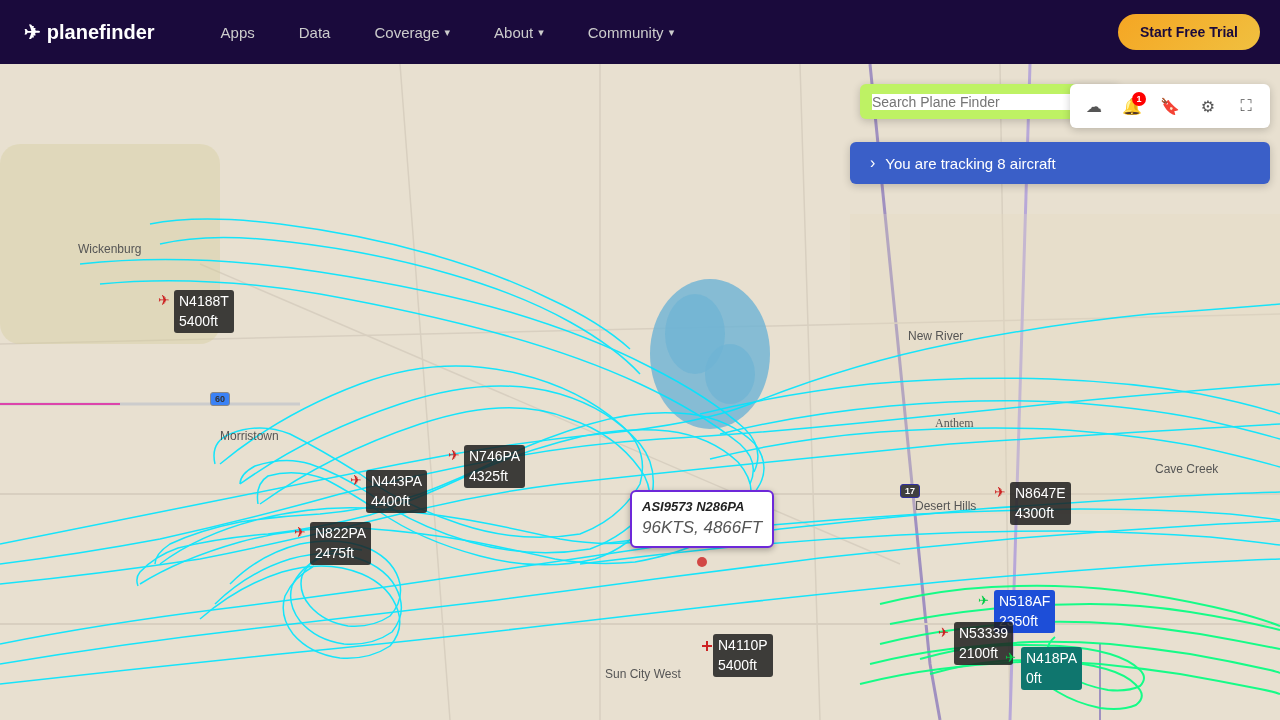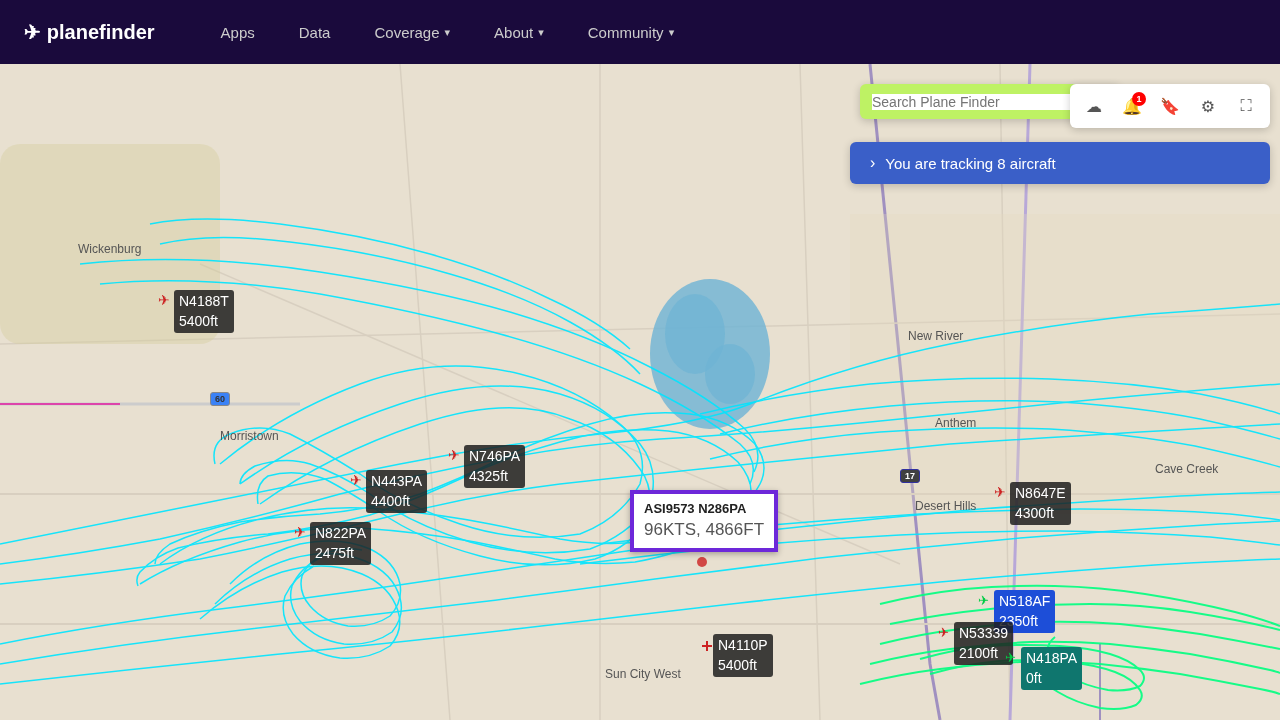--- a/index.html
+++ b/index.html
@@ -94,25 +94,26 @@
       font-size: 14px;
       padding: 2px 5px;
       border-radius: 3px;
       line-height: 1.4;
       pointer-events: none;
       white-space: nowrap;
     }
     .aircraft-label.selected {
       background: #fff;
       color: #222;
-      border: 4px solid #6d28d9;
+      border: 2px solid #6d28d9;
       box-shadow: 0 2px 6px rgba(0,0,0,0.3);
       font-size: 13px;
       padding: 6px 10px;
-      border-radius: 0;
+      border-radius: 6px;
+      font-style: italic;
     }
     .aircraft-label.selected .sub { color: #555; font-size: 17px; }
 
     
     .place-label {
       position: absolute;
       font-size: 12px;
       color: #555;
       font-weight: 500;
       pointer-events: none;
@@ -152,20 +153,21 @@
     <div class="nav-item">
       <span>About</span>
       <span class="chevron">▾</span>
     </div>
     <div class="nav-item">
       <span>Community</span>
       <span class="chevron">▾</span>
     </div>
   </nav>
   <div class="nav-spacer"></div>
+  <button class="start-free-btn">Start Free Trial</button>
 </div>
 
 <div id="map-container">
 
   <svg id="map-svg" viewBox="0 0 1280 656" xmlns="http://www.w3.org/2000/svg">
 
     <rect width="1280" height="656" fill="#e8e0d0"></rect>
 
     <line x1="0" y1="340" x2="300" y2="340" stroke="#ccc" stroke-width="3" fill="none"></line>
     <line x1="0" y1="340" x2="120" y2="340" stroke="#d4a" stroke-width="2"></line>
@@ -235,28 +237,28 @@
       <path d="M 880 540 Q 920 530 965 525 Q 1010 521 1055 522 Q 1100 523 1145 530 Q 1190 537 1235 548 Q 1262 555 1280 562"></path>
 
       <path d="M 920 595 Q 955 585 990 582 Q 1025 580 1060 582 Q 1090 584 1110 590 Q 1130 596 1140 606 Q 1148 614 1140 622 Q 1128 628 1108 626 Q 1085 622 1068 612 Q 1052 602 1048 590 Q 1046 580 1055 573"></path>
       <path d="M 930 610 Q 965 600 1000 597 Q 1035 595 1068 598 Q 1096 601 1115 608 Q 1133 615 1140 626 Q 1145 634 1136 641 Q 1122 647 1100 644 Q 1076 639 1058 628 Q 1041 618 1038 605 Q 1037 594 1047 587"></path>
     </g>
   </svg>
 
   <div class="place-label" style="left:78px;top:178px;">Wickenburg</div>
   <div class="place-label" style="left:220px;top:365px;">Morristown</div>
   <div class="place-label" style="left:908px;top:265px;">New River</div>
-  <div class="place-label" style="left:935px;top:352px;">Anthem</div>
+  <div class="place-label" style="left:935px;top:352px;font-family:Liberation Serif, serif;">Anthem</div>
   <div class="place-label" style="left:1155px;top:398px;">Cave Creek</div>
   <div class="place-label" style="left:915px;top:435px;">Desert Hills</div>
   <div class="place-label" style="left:605px;top:603px;">Sun City West</div>
 
   <div class="road-shield" style="left:210px;top:328px;">60</div>
 
-  <div class="road-shield" style="left:900px;top:405px;background:#404040;color:#fff;border-color:#3030a0;">17</div>
+  <div class="road-shield" style="left:900px;top:420px;background:#404040;color:#fff;border-color:#3030a0;">17</div>
 
   <div style="position:absolute;left:158px;top:228px;">
     <svg width="16" height="16" viewBox="0 0 16 16">
         <text y="13" font-size="14" fill="#cc2222">✈</text>
       </svg>
     <div class="aircraft-label" style="left:16px;top:-2px;">
       <div>N4188T</div>
       <div>5400ft</div>
     </div>
   </div>

